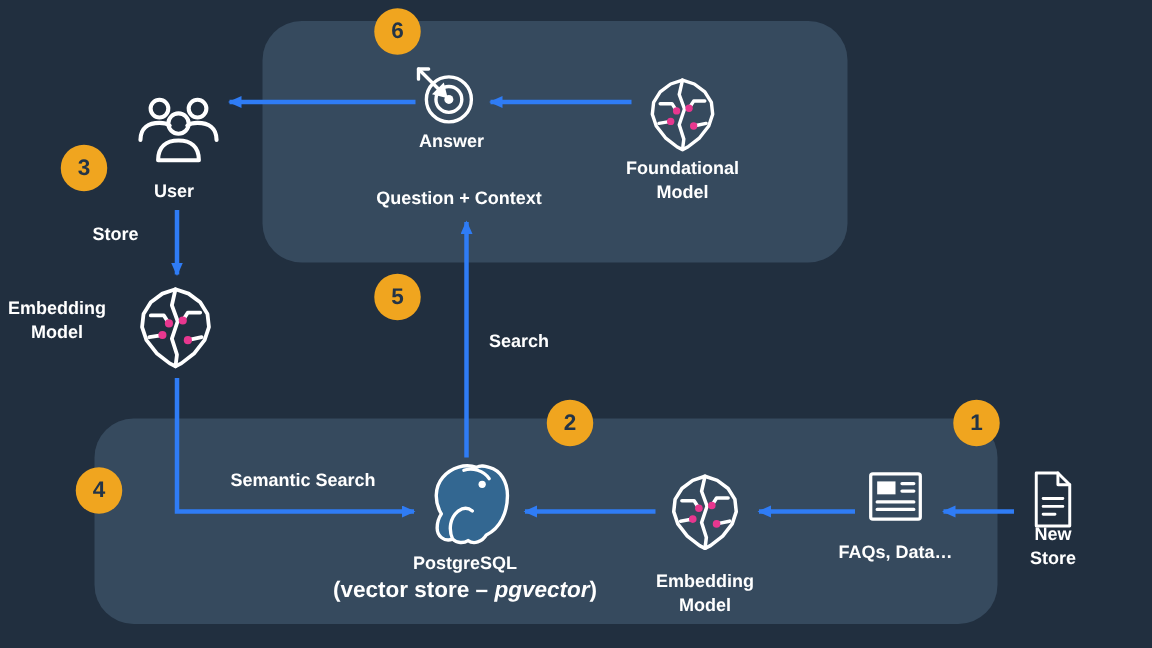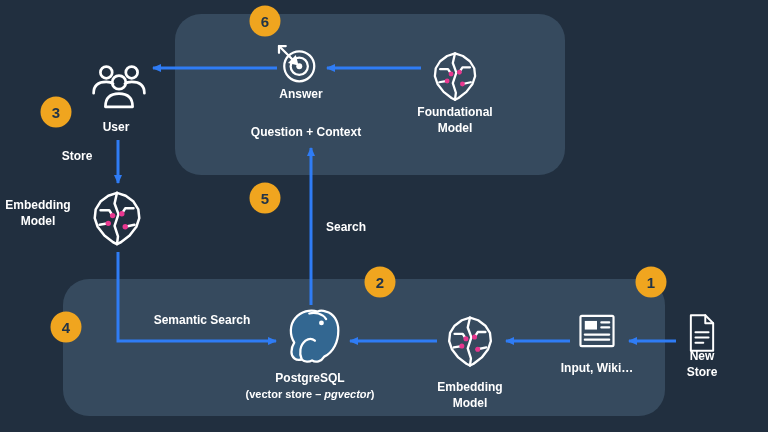--- a/index.html
+++ b/index.html
@@ -11,21 +11,21 @@
   .panel{position:absolute;background:var(--panel,#364A5E);border-radius:26px;z-index:0;}
   .arrows{position:absolute;left:0;top:0;z-index:1;pointer-events:none;}
   .arrow{stroke:var(--arrow,#2F7CF5);stroke-width:3;fill:none;}
   #ah path{fill:var(--arrow,#2F7CF5);}
   .icon{position:absolute;transform:translate(-50%,-50%);z-index:2;}
   .label{
     position:absolute;transform:translate(-50%,-50%);z-index:2;
     color:var(--text,#fff);font-size:12px;font-weight:600;line-height:1.32;
     white-space:nowrap;text-align:center;
   }
-  .label .sub{font-size:11px;}
+  .label .sub{font-size:15px;}
   .badge{
     position:absolute;transform:translate(-50%,-50%);z-index:3;
     width:31px;height:31px;border-radius:50%;
     background:var(--badge,#F0A51F);color:var(--badge_text,#233447);
     font-weight:700;font-size:15px;
     display:flex;align-items:center;justify-content:center;
   }
   .wstroke{stroke:#fff;stroke-linejoin:round;stroke-linecap:round;stroke-width:2.6;}
   .pdot{fill:var(--pink,#E8378F);}
   .pgbody{fill:var(--pg_blue,#336791);stroke:#fff;stroke-width:2.4;stroke-linejoin:round;}
@@ -157,21 +157,21 @@
   <div class="label" style="left:346px;top:228px">Search</div>
   <div class="label" style="left:310px;top:386px">
     <div>PostgreSQL</div>
     <div class="sub"><span>(vector store – </span><i>pgvector</i><span>)</span></div>
   </div>
   <div class="label" style="left:470px;top:396px">
     <div>Embedding</div>
     <div>Model</div>
   </div>
   <div class="label" style="left:597px;top:369px">
-    <div>Input, Wiki…</div>
+    <div>FAQs, Data…</div>
   </div>
   <div class="label" style="left:702px;top:365px">
     <div>New</div>
     <div>Store</div>
   </div>
 
   <div class="badge" style="left:651px;top:282px">1</div>
   <div class="badge" style="left:380px;top:282px">2</div>
   <div class="badge" style="left:56px;top:112px">3</div>
   <div class="badge" style="left:66px;top:327px">4</div>

